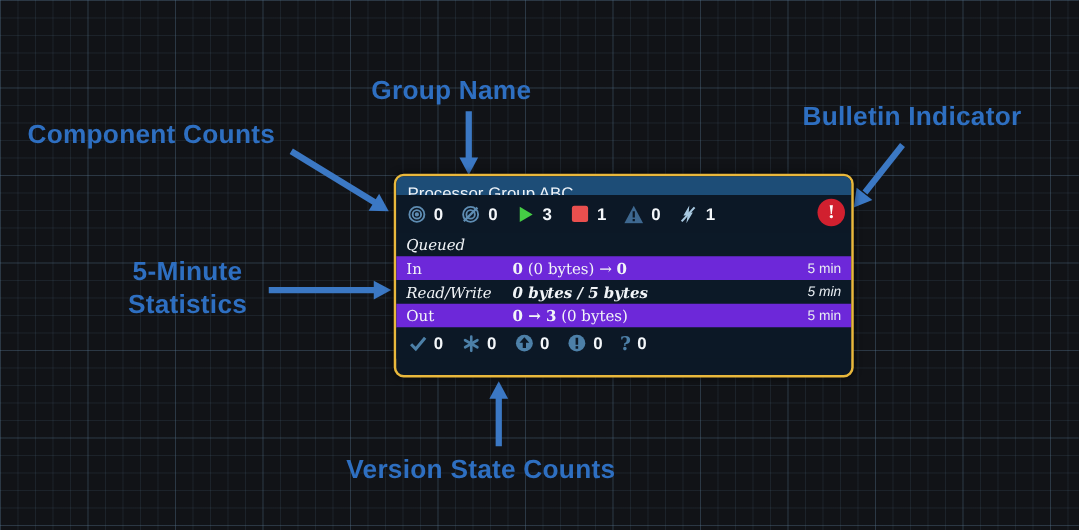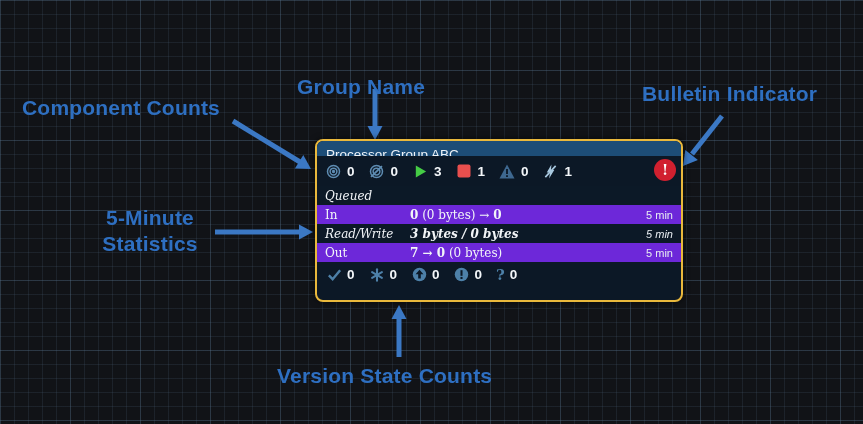--- a/index.html
+++ b/index.html
@@ -68,21 +68,21 @@
     <polygon points="311,169 294.9,168.5 303.3,154.9" stroke="none"></polygon>
     <line x1="722" y1="116" x2="692" y2="154"></line>
     <polygon points="683,166 685.3,150.1 697.9,159.9" stroke="none"></polygon>
     <line x1="215" y1="232" x2="300" y2="232"></line>
     <polygon points="313,232 299,224.5 299,239.5" stroke="none"></polygon>
     <line x1="399" y1="357" x2="399" y2="318"></line>
     <polygon points="399,305 391.5,319 406.5,319" stroke="none"></polygon>
   </g>
 </svg>
 
-<div class="annotation" style="left:297px;top:75px;">Group Name</div>
+<div class="annotation" style="left:297px;top:61px;">Group Name</div>
 <div class="annotation" style="left:22px;top:96px;">Component Counts</div>
 <div class="annotation" style="left:642px;top:82px;">Bulletin Indicator</div>
 <div class="annotation" style="left:85px;top:205px;width:130px;text-align:center;line-height:26px;">
   <div>5-Minute</div>
   <div>Statistics</div>
 </div>
 <div class="annotation" style="left:277px;top:364px;">Version State Counts</div>
 
 <div class="process-group">
   <div class="pg-inner">
@@ -151,26 +151,26 @@
         <span class="stat-label">Queued</span>
         <span class="stat-window"></span>
       </div>
       <div class="stat-row even">
         <span class="stat-label">In</span>
         <span class="stat-value"><span class="b">0</span><span> (0 bytes) → </span><span class="b">0</span></span>
         <span class="stat-window">5 min</span>
       </div>
       <div class="stat-row odd">
         <span class="stat-label">Read/Write</span>
-        <span class="stat-value"><span class="b">3 bytes / 0 bytes</span><span></span><span class="b"></span></span>
+        <span class="stat-value"><span class="b">0 bytes / 5 bytes</span><span></span><span class="b"></span></span>
         <span class="stat-window">5 min</span>
       </div>
       <div class="stat-row even">
         <span class="stat-label">Out</span>
-        <span class="stat-value"><span class="b">7 → 0</span><span> (0 bytes)</span><span class="b"></span></span>
+        <span class="stat-value"><span class="b">0 → 3</span><span> (0 bytes)</span><span class="b"></span></span>
         <span class="stat-window">5 min</span>
       </div>
     </div>
 
     <div class="pg-versions">
       <span class="icon">
         <svg width="15" height="15" viewBox="0 0 16 16">
             <polyline points="2,9 6,13 14,3.5" fill="none" stroke="#4d80a8" stroke-width="2.6"></polyline>
           </svg>
       </span>

